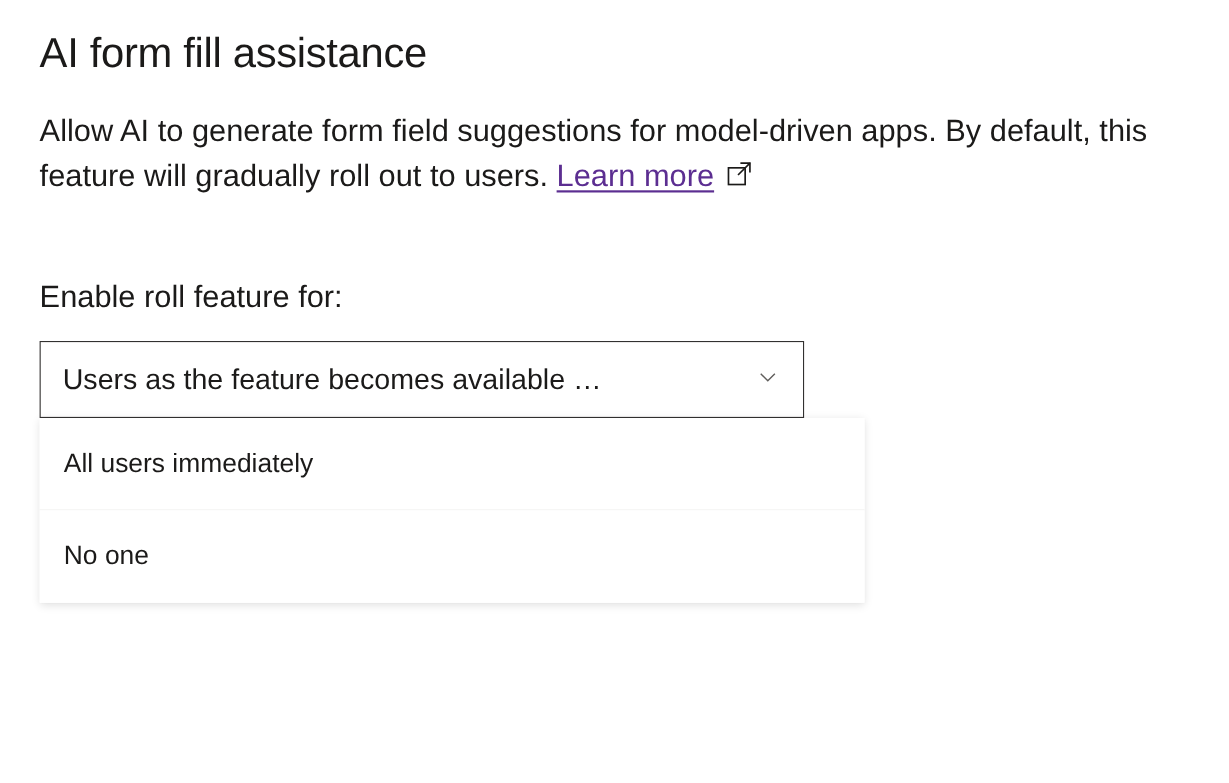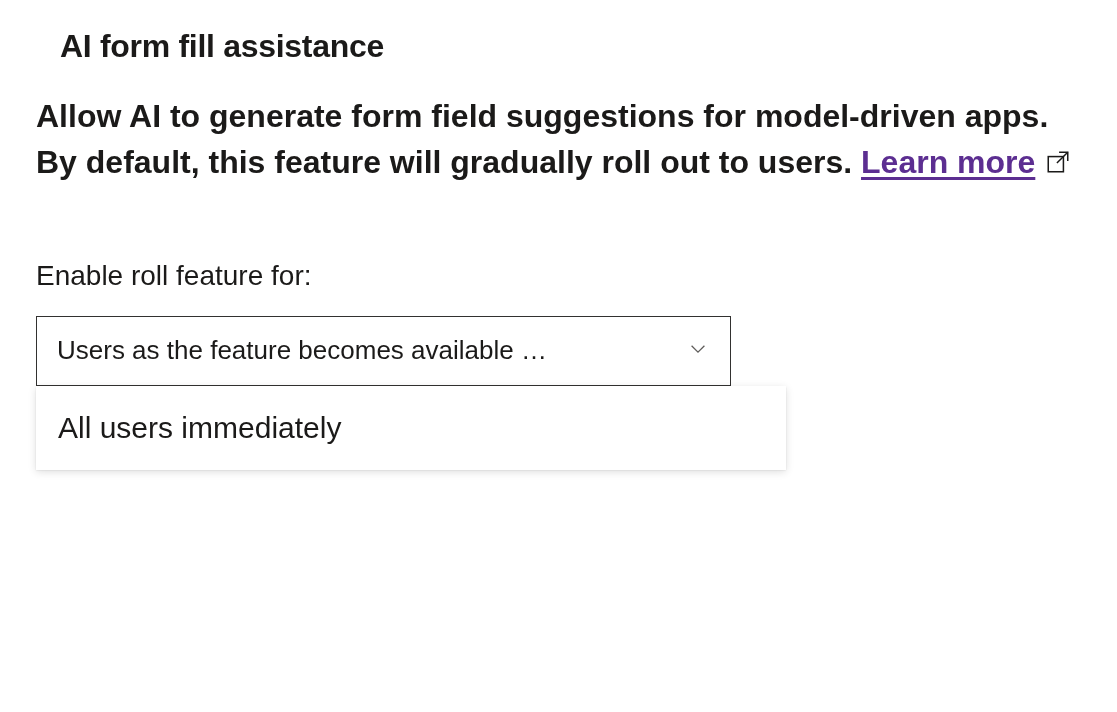--- a/index.html
+++ b/index.html
@@ -9,30 +9,29 @@
     }
     body {
       font-family: "Segoe UI", -apple-system, BlinkMacSystemFont, sans-serif;
       background: #ffffff;
       color: #1b1a19;
       padding: 28px 36px;
       width: 1117px;
       height: 712px;
     }
     .heading {
-      font-size: 32px;
-      font-weight: 700;
+      font-size: 38px;
+      font-weight: 400;
       letter-spacing: -0.3px;
       margin-bottom: 28px;
-      margin-left: 24px;
     }
     .description {
-      font-size: 32px;
+      font-size: 28px;
       line-height: 1.45;
-      font-weight: 700;
+      font-weight: 400;
       margin-bottom: 72px;
       max-width: 1060px;
     }
     .learn-more {
       color: #5c2e91;
       text-decoration: underline;
       text-underline-offset: 4px;
       cursor: pointer;
     }
     .ext-icon {
@@ -78,21 +77,21 @@
       top: 70px;
       left: 0;
       width: 750px;
       background: #ffffff;
       box-shadow: 0 2px 8px rgba(0,0,0,0.13), 0 0.5px 1.5px rgba(0,0,0,0.11);
       z-index: 10;
     }
     .dropdown-item {
       height: 84px;
       padding: 0 22px;
-      font-size: 30px;
+      font-size: 24px;
       display: flex;
       align-items: center;
       cursor: pointer;
       background: #ffffff;
       border-bottom: 1px solid #f3f2f1;
     }
     .dropdown-item:last-child {
       border-bottom: none;
     }
     .dropdown-item.selected {
@@ -121,14 +120,15 @@
     <span class="select-value">Users as the feature becomes available …</span>
     <span class="chevron">
       <svg width="22" height="22" viewBox="0 0 24 24" fill="none" stroke="#605e5c" stroke-width="1.4">
         <path d="M5 9 L12 16 L19 9"></path>
       </svg>
     </span>
   </div>
 
   <div class="dropdown">
     <div class="dropdown-item">All users immediately</div>
+    <div class="dropdown-item">No one</div>
   </div>
 </div>
 
 </body></html>

